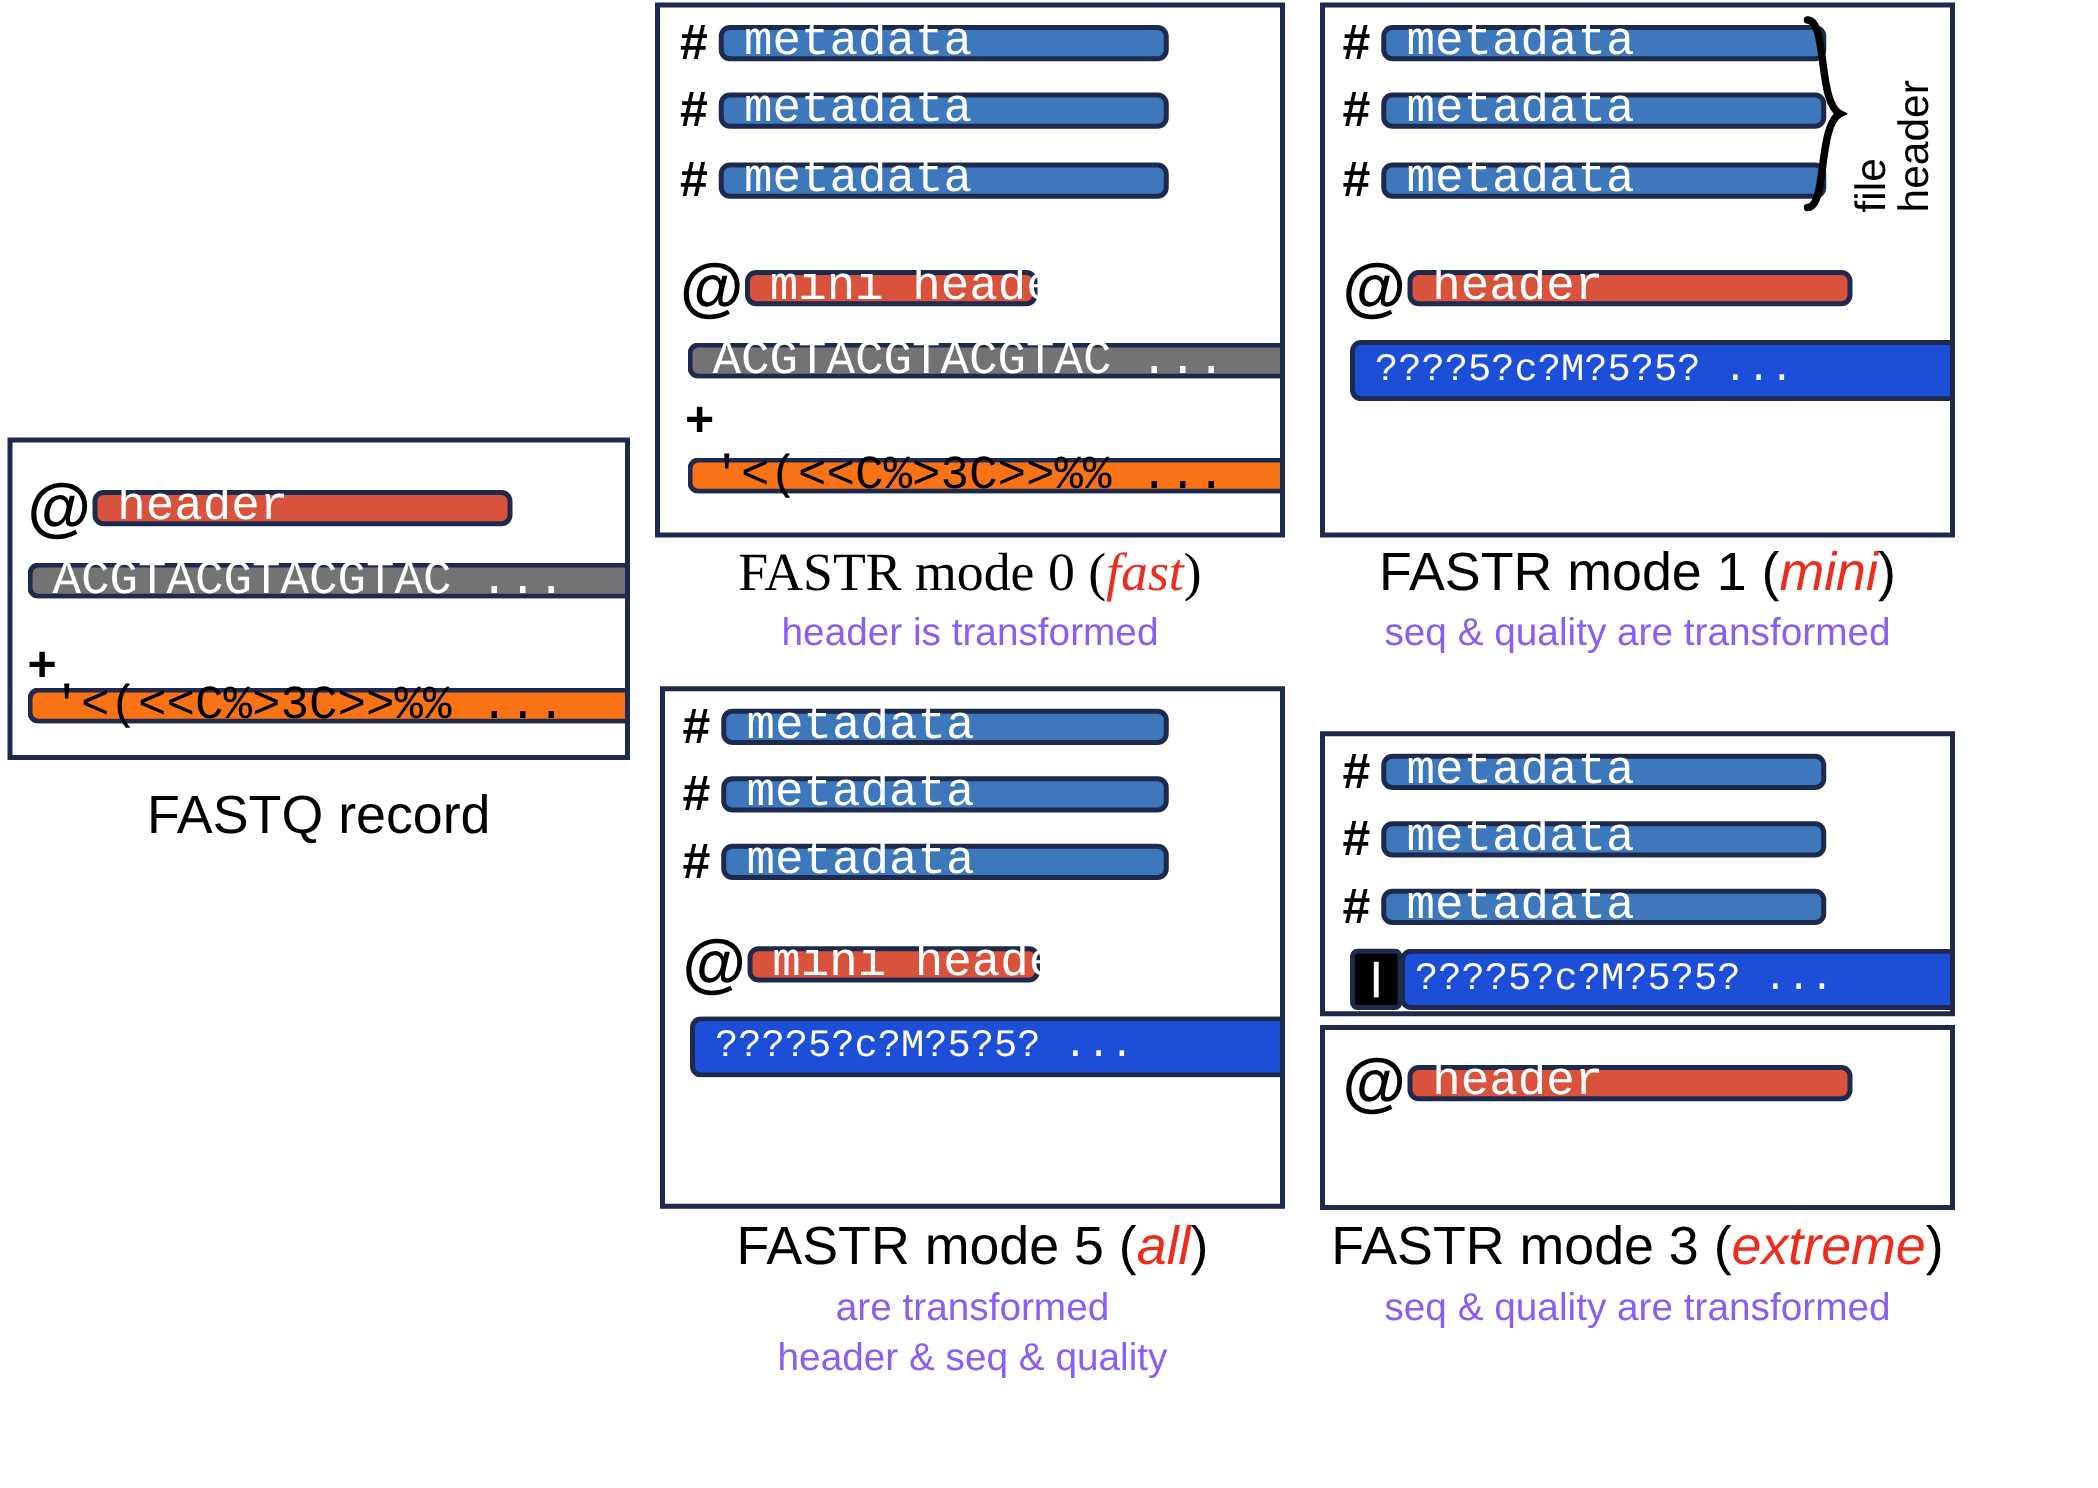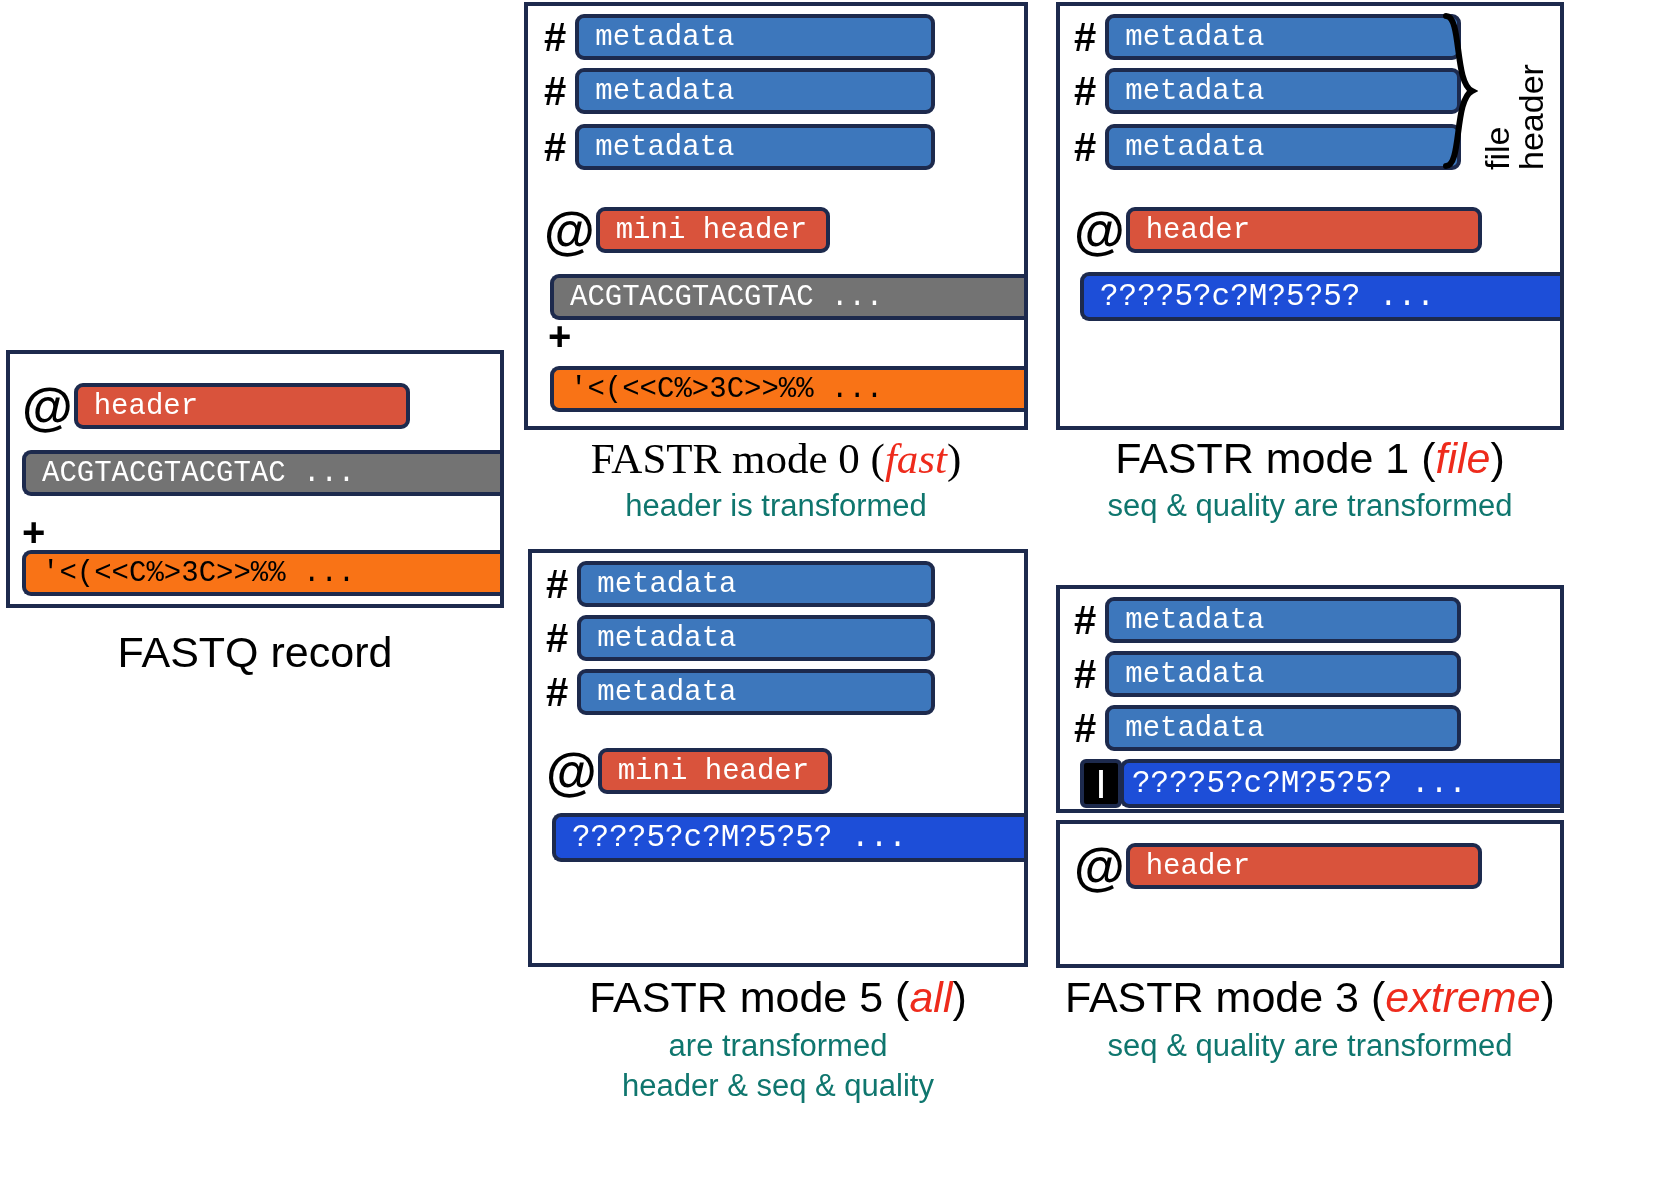--- a/index.html
+++ b/index.html
@@ -44,26 +44,26 @@
   .glyph-at   { font-size: 52px; margin-right: 2px; letter-spacing: -1px; }
   .glyph-plus { font-size: 40px; }
 
   
   .bar {
     box-sizing: border-box;
     border: 4px solid #1d2a4d;
     border-radius: 9px;
     color: #ffffff;
     font-family: "Liberation Mono", monospace;
-    font-size: 29px;
+    font-size: 38px;
     line-height: 1;
     display: flex;
     align-items: center;
     padding-left: 16px;
-    height: 46px;
+    height: 29px;
     white-space: pre;
   }
   .bar.tall { height: 49px; font-size: 31px; }
 
   .bar-blue   { background: #3d77bc; }
   .bar-red    { background: #d9533c; }
   .bar-teal   { background: #737373; }
   .bar-yellow { background: #f97316; color: #000000; }
   .bar-purple { background: #1d4ed8; }
 
@@ -104,21 +104,21 @@
     line-height: 1.05;
   }
   .caption-title .modename {
     color: #ee2b1c;
     font-style: italic;
   }
   .caption-sub {
     position: absolute;
     text-align: center;
     font-size: 31px;
-    color: #0f766e;
+    color: #8b5cf6;
     line-height: 1.28;
     white-space: nowrap;
   }
   .caption-plain {
     position: absolute;
     text-align: center;
     font-size: 43px;
     color: #000000;
     white-space: nowrap;
   }
@@ -229,21 +229,21 @@
     <span class="glyph glyph-at">@</span>
     <span class="bar bar-red" style="width:356px;">header</span>
   </div>
 
   <div class="row" style="left:20px; top:266px;">
     <span class="bar bar-purple clip-right tall" style="width:488px;">????5?c?M?5?5? ...</span>
   </div>
 </div>
 
 <div class="caption-title" style="left:1056px; top:436px; width:508px;">
-  <span>FASTR mode 1 (</span><span class="modename">file</span><span>)</span>
+  <span>FASTR mode 1 (</span><span class="modename">mini</span><span>)</span>
 </div>
 <div class="caption-sub" style="left:1040px; top:486px; width:540px;">
   <div>seq &amp; quality are transformed</div>
 </div>
 
 <div class="panel" style="left:528px; top:549px; width:500px; height:418px;">
 
   <div class="row" style="left:14px; top:8px;">
     <span class="glyph glyph-hash">#</span>
     <span class="bar bar-blue" style="width:358px;">metadata</span>

